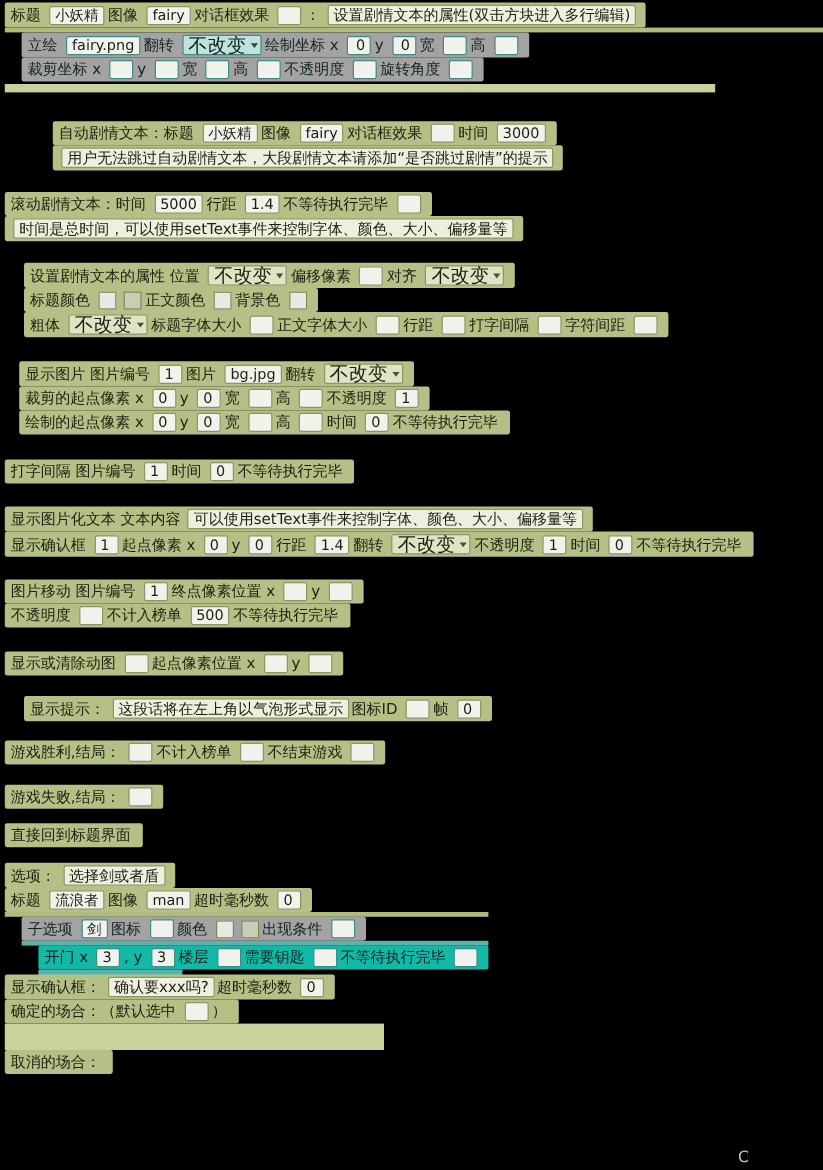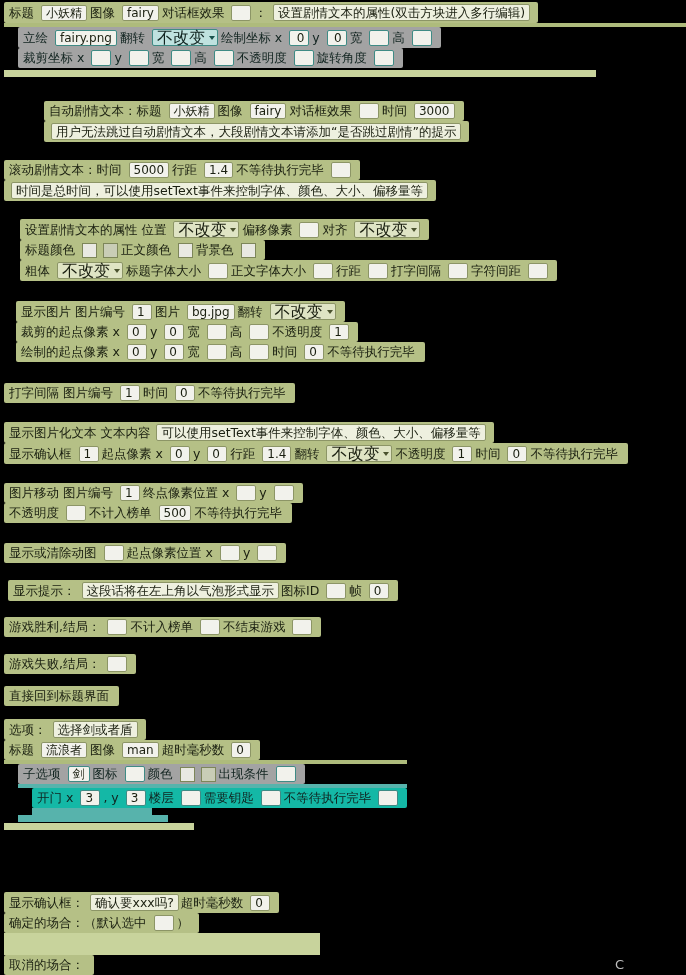--- a/index.html
+++ b/index.html
@@ -346,21 +346,21 @@
     <div class="block c-olive">
       <span class="lbl">显示或清除动图</span>
       <span class="field blank"></span>
       <span class="lbl">起点像素位置 x</span>
       <span class="field blank"></span>
       <span class="lbl">y</span>
       <span class="field blank"></span>
     </div>
   </div>
 
-  <div class="stack" style="position:absolute;left:8px;top:580px;align-items:center;">
+  <div class="stack" style="position:absolute;left:20px;top:580px;align-items:center;">
     <div class="block c-olive">
       <span class="lbl">显示提示：</span>
       <span class="textblob">这段话将在左上角以气泡形式显示</span>
       <span class="lbl">图标ID</span>
       <span class="field blank"></span>
       <span class="lbl">帧</span>
       <span class="field">0</span>
     </div>
   </div>
 
@@ -428,21 +428,21 @@
           <span class="lbl">不等待执行完毕</span>
           <span class="field teal blank"></span>
         </div>
         <div class="cbar teal" style="width:120px;height:7px;"></div>
       </div>
       <div class="cbar teal" style="width:150px;height:7px;"></div>
     </div>
     <div class="c-bar" style="width:190px;height:7px;margin-top:1px;"></div>
   </div>
 
-  <div class="stack" style="position:absolute;left:4px;top:892px;">
+  <div class="stack" style="position:absolute;left:4px;top:812px;">
     <div class="block c-olive">
       <span class="lbl">显示确认框：</span>
       <span class="textblob">确认要xxx吗?</span>
       <span class="lbl">超时毫秒数</span>
       <span class="field">0</span>
     </div>
     <div class="block c-olive">
       <span class="lbl">确定的场合：（默认选中</span>
       <span class="field blank"></span>
       <span class="lbl">）</span>

